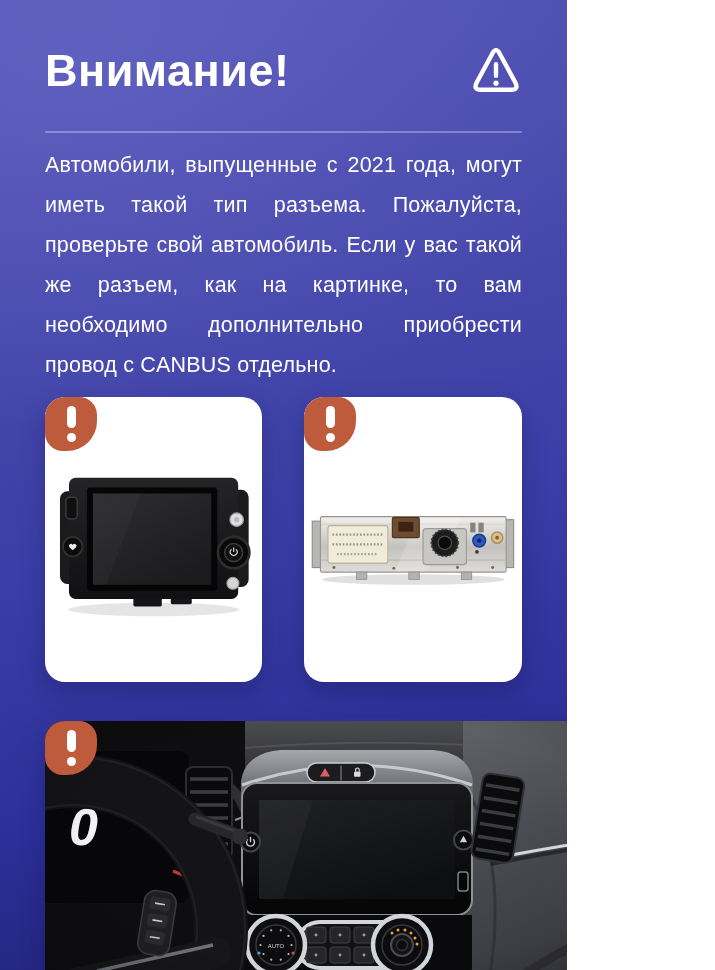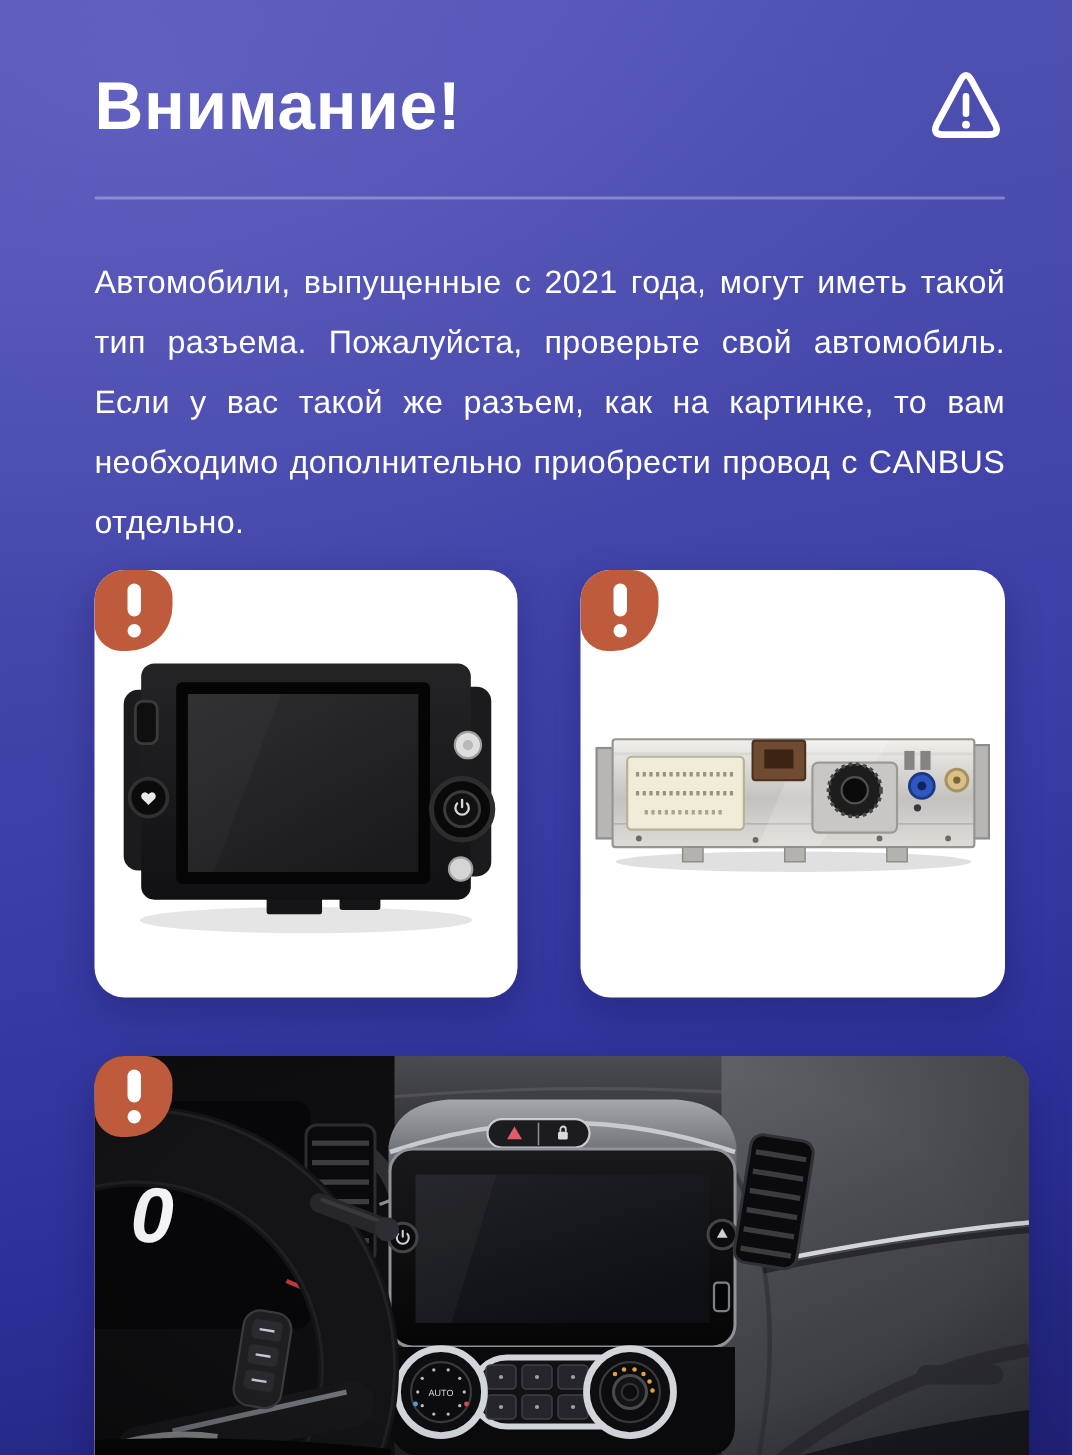--- a/index.html
+++ b/index.html
@@ -2,34 +2,34 @@
 <html><head>
 <meta charset="utf-8">
 <style>
   * { margin:0; padding:0; box-sizing:border-box; }
   html,body { width:715px; height:970px; }
   body {
     font-family:"Liberation Sans", sans-serif;
     -webkit-font-smoothing:antialiased;
   }
   .page {
-    position:relative; width:715px; height:970px; overflow:hidden;
-    padding:42px 45px 0 63px;
+    position:relative; width:567px; height:970px; overflow:hidden;
+    padding:42px 45px 0 45px;
     background:
       radial-gradient(900px 620px at 14% 6%, rgba(136,130,224,0.28), rgba(136,130,224,0) 60%),
       linear-gradient(169deg, #5355b5 0%, #4749ac 30%, #3a3da5 55%, #2c2f97 78%, #1f2173 100%);
   }
   .header-row { display:flex; align-items:center; justify-content:space-between; height:58px; }
   .title {
     color:#ffffff; font-size:45px; font-weight:bold; letter-spacing:0.5px; line-height:1.1;
   }
   .warn-icon { width:52px; height:56px; flex:0 0 auto; }
   .divider { height:1.5px; background:rgba(255,255,255,0.30); margin-top:31px; border-radius:1px; }
   .intro {
-    margin-top:35px; color:#ffffff; font-size:21.5px; line-height:40px;
+    margin-top:12px; color:#ffffff; font-size:21.5px; line-height:40px;
     text-align:justify; letter-spacing:0.2px;
   }
   .cards-row { display:flex; gap:42px; margin-top:12px; }
   .card {
     position:relative; background:#ffffff; border-radius:20px; overflow:hidden;
     box-shadow:0 10px 26px rgba(8,10,50,0.22);
   }
   .card.small { width:290px; height:285px; }
   .card.small + .card.small { width:291px; }
   .card.wide { width:623px; height:291px; margin-top:39px; }

